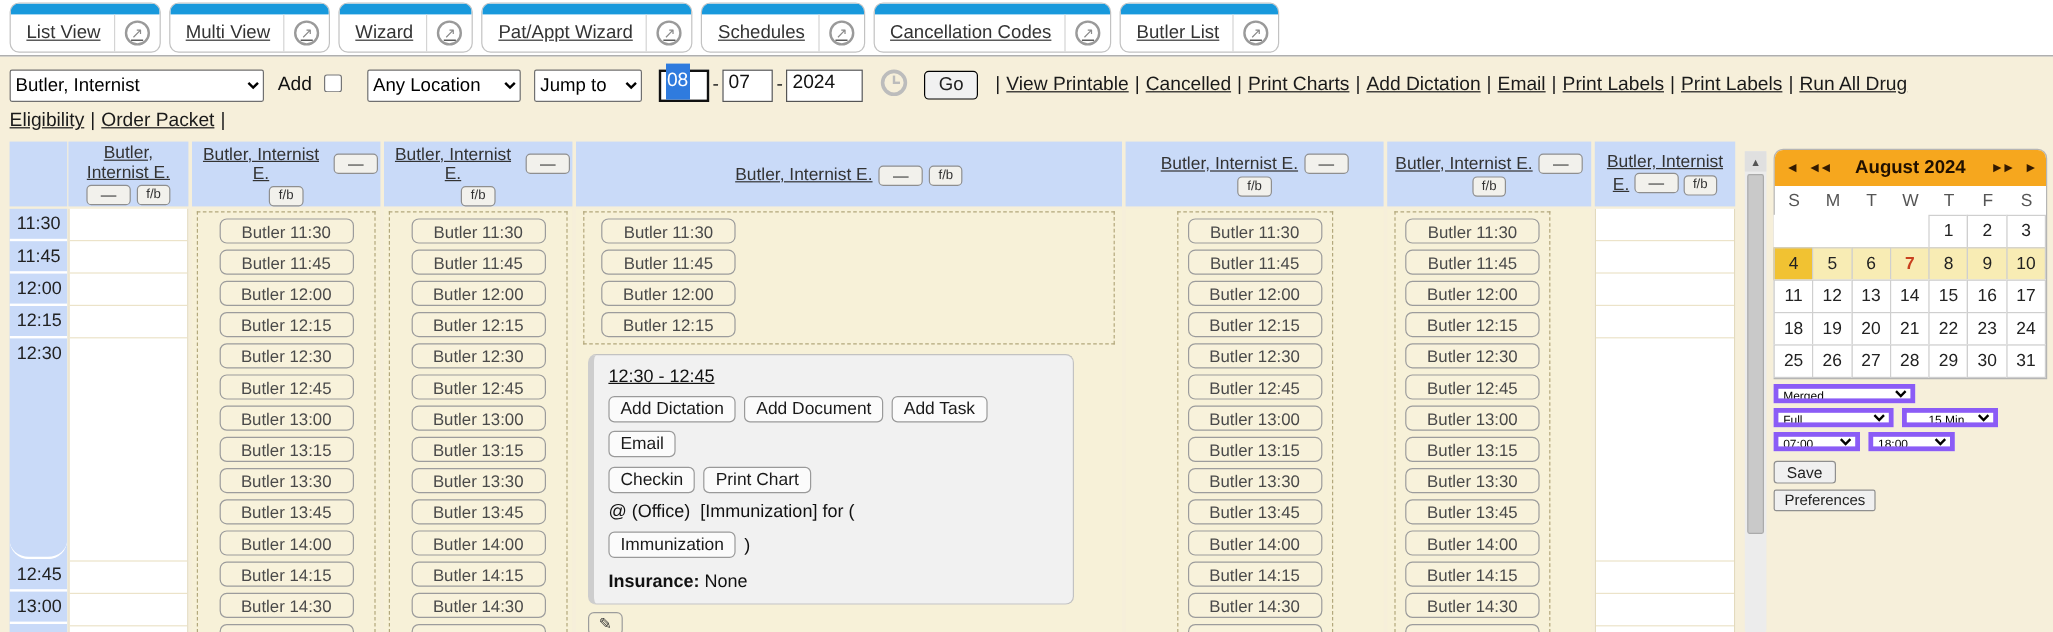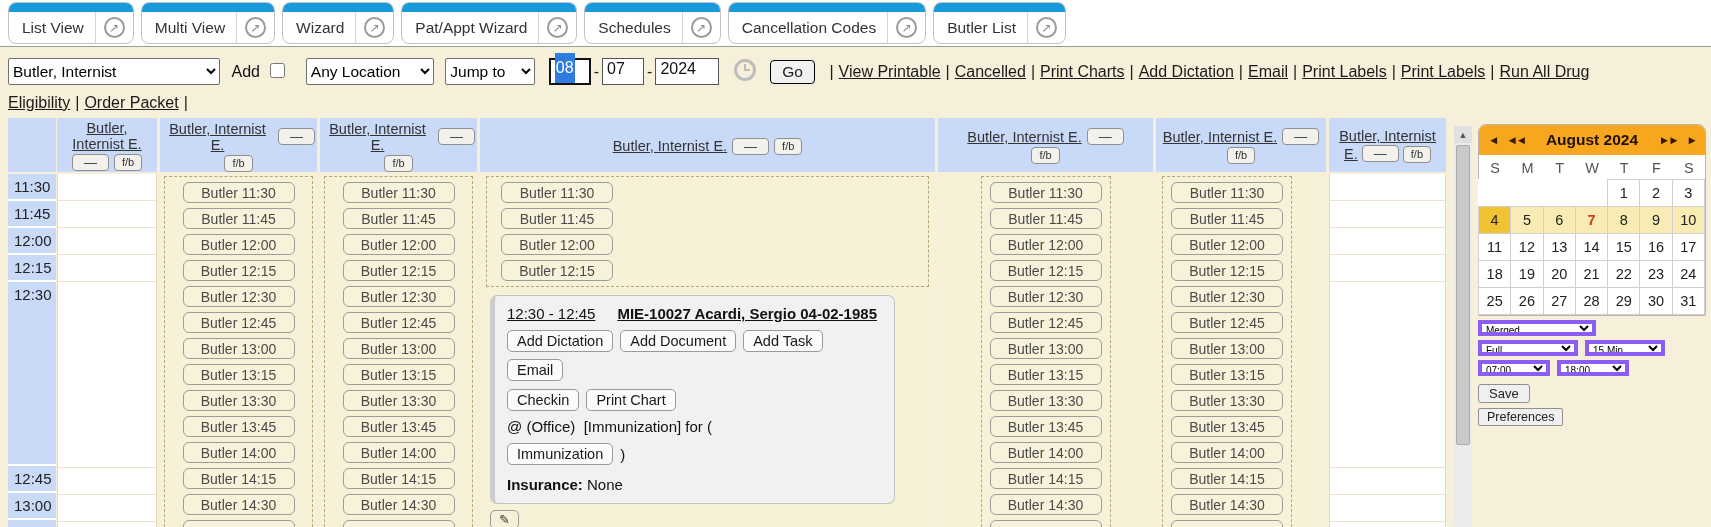--- a/index.html
+++ b/index.html
@@ -11,21 +11,21 @@
   html,body{margin:0;padding:0;}
   body{font-family:"Liberation Sans","DejaVu Sans",sans-serif;}
   .page{position:relative;width:1711px;height:527px;background:var(--page-cream);overflow:hidden;}
 
   
   .tabbar{position:absolute;top:0;left:0;width:1711px;height:47px;background:#fff;
     border-bottom:1px solid #9c9c9c;display:flex;gap:7px;padding:2px 0 0 8px;align-items:flex-start;}
   .tab{display:flex;flex-direction:column;border:1px solid #c2c2c2;border-radius:8px;overflow:hidden;
     background:#fff;cursor:pointer;}
   .tab-cap{height:9px;background:var(--accent-blue);}
-  .tab-body{display:flex;align-items:center;height:31px;padding-left:13px;font-size:15.5px;color:#333;}
+  .tab-body{display:flex;align-items:center;height:31px;padding-left:13px;font-size:15.5px;color:#333;text-decoration:underline;}
   .tab-label{white-space:nowrap;}
   .tab-icon-wrap{height:100%;display:flex;align-items:center;border-left:1px solid #d4d4d4;
     margin-left:11px;padding:0 8px;}
   .tab-icon{width:21px;height:21px;border:2px solid #9a9a9a;border-radius:50%;color:#8a8a8a;
     font-size:12px;display:flex;align-items:center;justify-content:center;line-height:1;}
   .tab.active{background:var(--accent-blue);border-color:var(--accent-blue);}
   .tab.active .tab-cap{background:var(--accent-blue);}
   .tab.active .tab-body{color:#fff;font-weight:bold;padding:0 16px;}
 
   
@@ -60,21 +60,21 @@
   .hbtn{font-family:inherit;background:#f2f1ec;border:1px solid #8f8f8f;border-radius:4px;font-size:13px;
     line-height:15px;padding:0 11px;color:#333;cursor:pointer;}
   .fb{font-size:11px;padding:0 7px;line-height:15px;}
   .hline{display:flex;align-items:center;gap:5px;justify-content:center;flex-wrap:nowrap;margin-top:2px;}
   .hwrap{line-height:17px;}
   .hwrap .hbtn{vertical-align:1px;}
 
   .col-gutter{width:48px;margin-right:1px;}
   .col-gutter .gbody{background:var(--header-blue);display:flex;flex-direction:column;}
   .trow{height:27px;border-bottom:2px solid #fff;padding:4px 0 0 6px;font-size:15px;color:#222;}
-  .trow.tall{height:184px;}
+  .trow.tall{height:184px;border-radius:16px;}
   .trow.fill{flex:1;border-bottom:none;}
 
   .col-sun{width:100px;margin-right:3px;}
   .col-mon,.col-tue{width:157px;margin-right:3px;}
   .col-wed{width:455px;margin-right:3px;}
   .col-thu{width:215px;margin-right:3px;}
   .col-fri{width:170px;margin-right:3px;}
   .col-sat{width:117px;margin-right:8px;}
   .wbody{background:#fff;border-left:1px solid #e3dabd;border-right:1px solid #e3dabd;
     display:flex;flex-direction:column;}
@@ -122,21 +122,21 @@
   .cal-row{display:flex;height:27px;}
   .cal-cell{flex:1;display:flex;align-items:center;justify-content:center;font-size:14.5px;color:#222;
     border:1px solid #cfcfcf;margin:-1px 0 0 -1px;background:#fff;cursor:pointer;}
   .cal-cell.empty{border-color:transparent;cursor:default;}
   .cal-cell.hl{background:var(--week-yellow);}
   .cal-cell.sel{background:var(--gold-selected);}
   .cal-cell.today{color:var(--today-red);font-weight:bold;}
   .set-row{margin-top:4px;display:flex;gap:7px;}
   .set-row:first-of-type{margin-top:25px;}
   select.set{font-family:inherit;font-size:10px;height:16px;border:4px solid #8b5cf6;background:#fff;}
-  .sel-merged{width:118px;} .sel-view{width:100px;} .sel-int{width:80px;} .sel-t{width:72px;}
+  .sel-merged{width:118px;} .sel-view{width:100px;} .sel-int{width:80px;padding-left:14px;} .sel-t{width:72px;}
   .save-btn{margin-top:8px;font-size:13px;padding:1px 10px;background:#f0f0f0;border:1px solid #8f8f8f;
     border-radius:3px;font-family:inherit;color:#222;display:block;cursor:pointer;}
   .pref-btn{margin-top:5px;font-size:12.5px;padding:1px 8px;background:#f0f0f0;border:1px solid #8f8f8f;
     border-radius:2px;font-family:inherit;color:#222;display:block;cursor:pointer;}
 </style>
 </head>
 <body>
 
 <div class="page">
 
@@ -338,21 +338,20 @@
         <div class="sgroup-left">
             <button class="slot-btn">Butler 11:30</button>
             <button class="slot-btn">Butler 11:45</button>
             <button class="slot-btn">Butler 12:00</button>
             <button class="slot-btn">Butler 12:15</button>
           </div>
 
         <div class="appt-card">
           <div class="appt-head">
             <a class="appt-time">12:30 - 12:45</a>
-            <a class="appt-patient">MIE-10027 Acardi, Sergio 04-02-1985</a>
           </div>
           <div class="appt-row">
               <button class="card-btn">Add Dictation</button>
               <button class="card-btn">Add Document</button>
               <button class="card-btn">Add Task</button>
               <button class="card-btn">Email</button>
             </div>
           <div class="appt-row">
             <span class="loc-text" style="order:99;">@ (Office)  [Immunization] for (</span>
           <button class="card-btn" style="order: 0;">Checkin</button>

